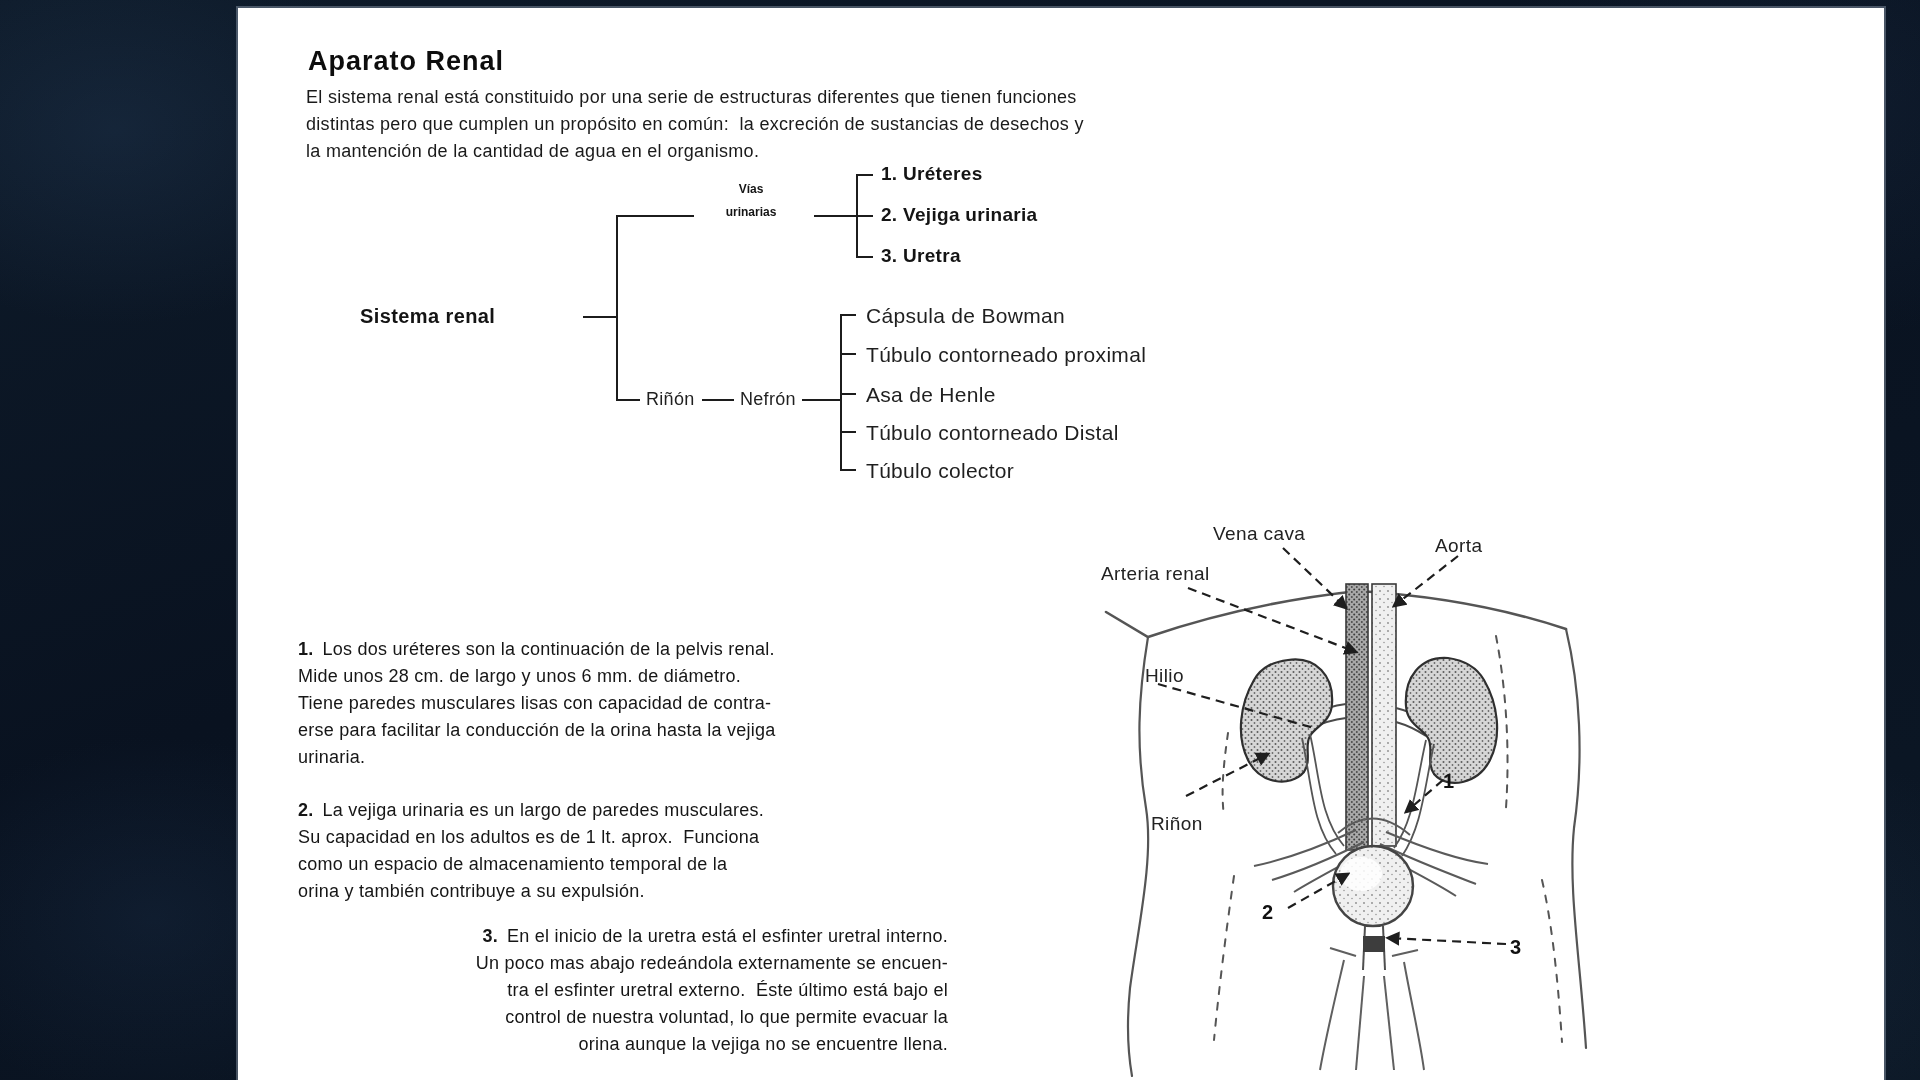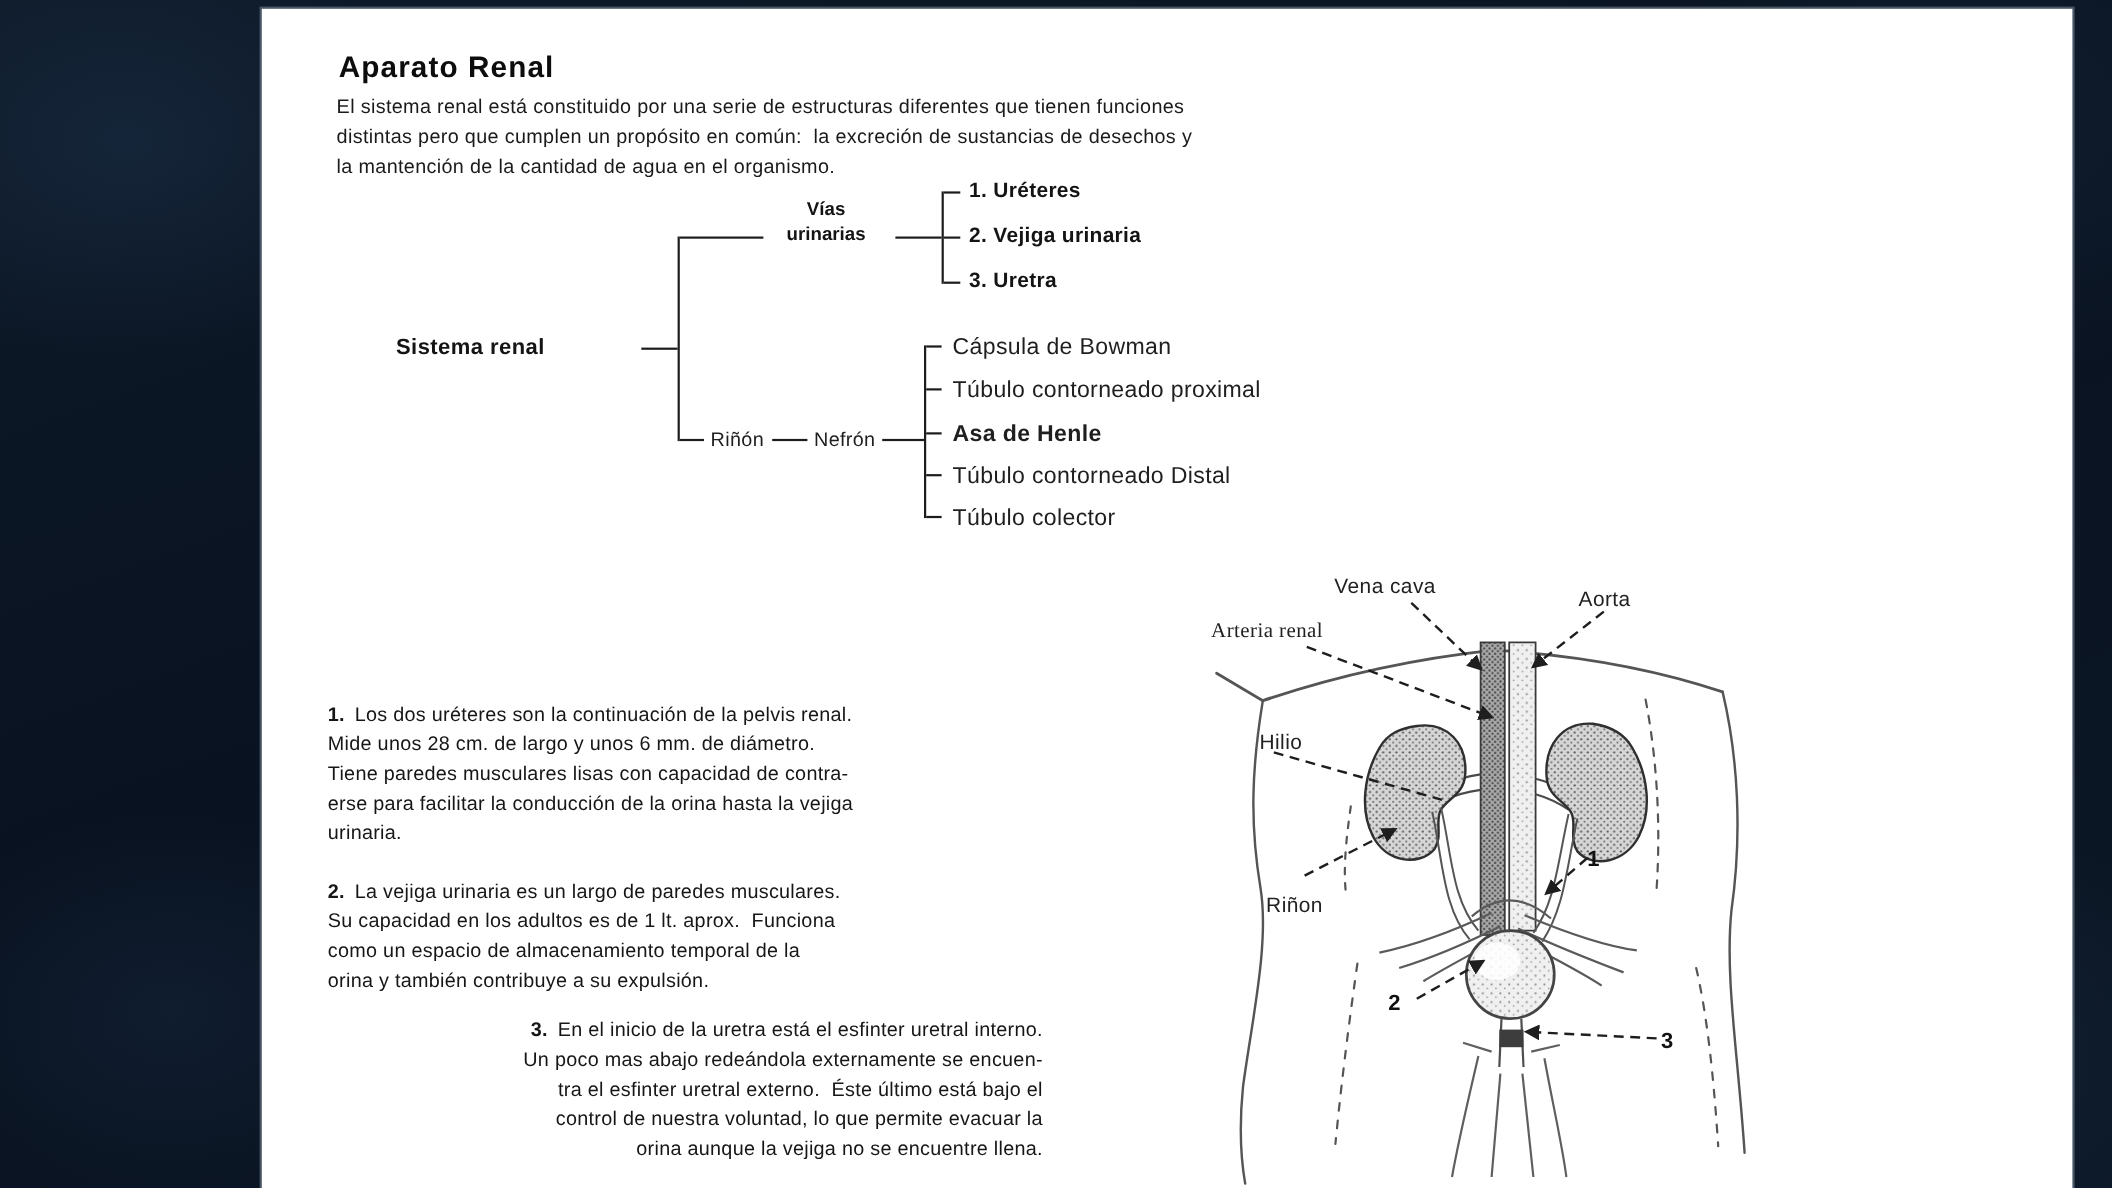--- a/index.html
+++ b/index.html
@@ -29,21 +29,21 @@
 
   .title{
     left:70px;top:38px;
     font-size:27px;font-weight:bold;letter-spacing:1px;color:#0d0d0d;
   }
   .intro{left:68px;top:76px;font-size:18px;letter-spacing:.3px;line-height:27px;color:#1a1a1a;}
 
   
   .tl{position:absolute;background:#1c1c1c;}
   .t-root{left:122px;top:297px;font-size:20px;font-weight:bold;letter-spacing:.4px;}
-  .t-vias{left:452px;top:170px;width:122px;text-align:center;font-size:17px;font-weight:bold;line-height:23px;}
+  .t-vias{left:452px;top:170px;width:122px;text-align:center;font-size:12px;font-weight:bold;line-height:23px;}
   .t-bitem{font-size:19px;font-weight:bold;letter-spacing:.3px;}
   .t-item{font-size:21px;letter-spacing:.3px;color:#1f1f1f;}
   .t-mid{font-size:18px;letter-spacing:.3px;color:#1f1f1f;}
 
   
   .para{left:60px;width:650px;font-size:18px;letter-spacing:.25px;line-height:27px;color:#161616;}
   .pnum{font-weight:bold;margin-right:9px;}
 
   
   .flabel{font-size:19px;letter-spacing:.4px;color:#222;}
@@ -90,21 +90,21 @@
       <div class="abs t-mid" style="left:502px;top:381px;">Nefrón</div>
       <div class="tl" style="left:564px;top:391px;width:38px;height:2px;"></div>
       <div class="tl" style="left:602px;top:306px;width:2px;height:157px;"></div>
       <div class="tl" style="left:604px;top:306px;width:14px;height:2px;"></div>
       <div class="tl" style="left:604px;top:345px;width:14px;height:2px;"></div>
       <div class="tl" style="left:604px;top:385px;width:14px;height:2px;"></div>
       <div class="tl" style="left:604px;top:423px;width:14px;height:2px;"></div>
       <div class="tl" style="left:604px;top:461px;width:14px;height:2px;"></div>
       <div class="abs t-item" style="left:628px;top:296px;">Cápsula de Bowman</div>
       <div class="abs t-item" style="left:628px;top:335px;">Túbulo contorneado proximal</div>
-      <div class="abs t-item" style="left:628px;top:375px;font-weight:bold;">Asa de Henle</div>
+      <div class="abs t-item" style="left:628px;top:375px;">Asa de Henle</div>
       <div class="abs t-item" style="left:628px;top:413px;">Túbulo contorneado Distal</div>
       <div class="abs t-item" style="left:628px;top:451px;">Túbulo colector</div>
     </div>
 
     <div class="abs para" style="top:628px;">
         <div class="pre"><b class="pnum">1.</b><span>Los dos uréteres son la continuación de la pelvis renal.</span></div>
         <div class="pre">Mide unos 28 cm. de largo y unos 6 mm. de diámetro.</div>
         <div class="pre">Tiene paredes musculares lisas con capacidad de contra-</div>
         <div class="pre">erse para facilitar la conducción de la orina hasta la vejiga</div>
         <div class="pre">urinaria.</div>
@@ -215,21 +215,21 @@
         <path d="M100,176 L256,220"></path>
         <path d="M128,288 L210,246" marker-end="url(#ah)"></path>
         <path d="M385,272 L348,304" marker-end="url(#ah)"></path>
         <path d="M230,400 L290,366" marker-end="url(#ah)"></path>
         <path d="M448,436 L330,430" marker-end="url(#ah)"></path>
       </g>
     </svg>
 
     <div class="abs flabel" style="left:975px;top:515px;">Vena cava</div>
     <div class="abs flabel" style="left:1197px;top:527px;">Aorta</div>
-    <div class="abs flabel" style="left:863px;top:555px;font-family:Liberation Serif, serif;">Arteria renal</div>
+    <div class="abs flabel" style="left:863px;top:555px;">Arteria renal</div>
     <div class="abs flabel" style="left:907px;top:657px;">Hilio</div>
     <div class="abs flabel" style="left:913px;top:805px;">Riñon</div>
     <div class="abs figno" style="left:1205px;top:762px;">1</div>
     <div class="abs figno" style="left:1024px;top:893px;">2</div>
     <div class="abs figno" style="left:1272px;top:928px;">3</div>
 
   </div>
 </div>
 
 </body></html>

